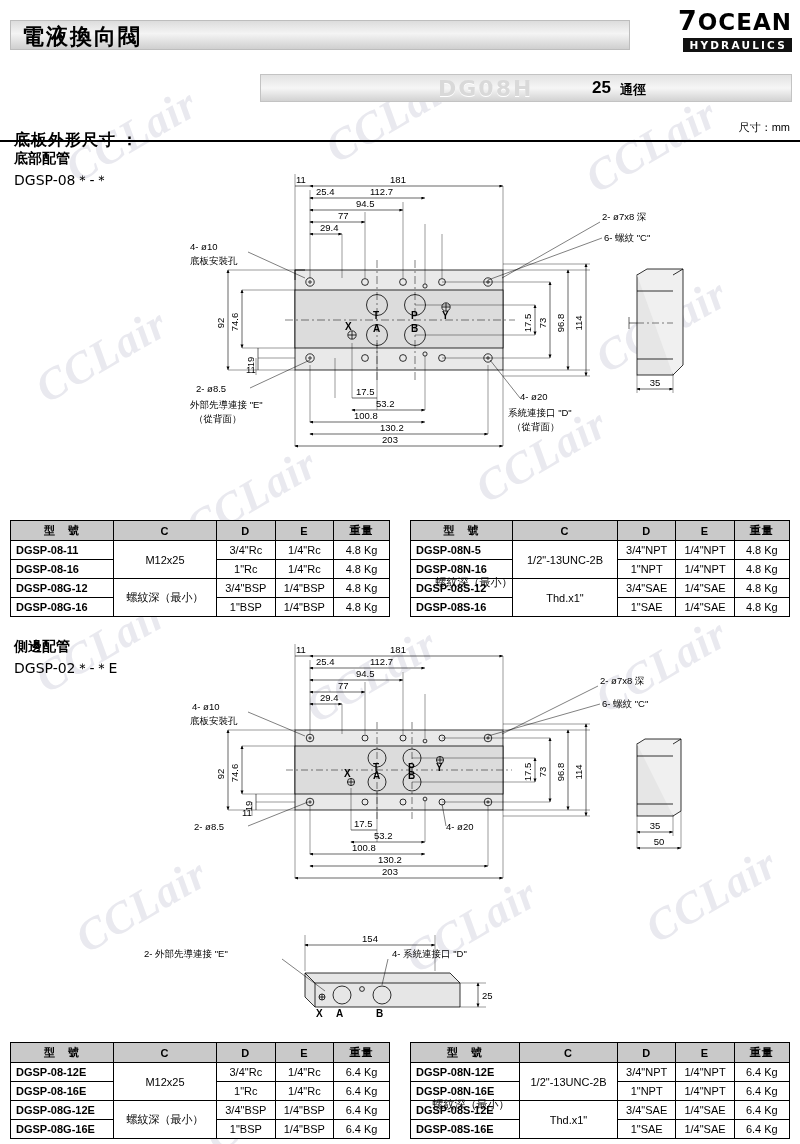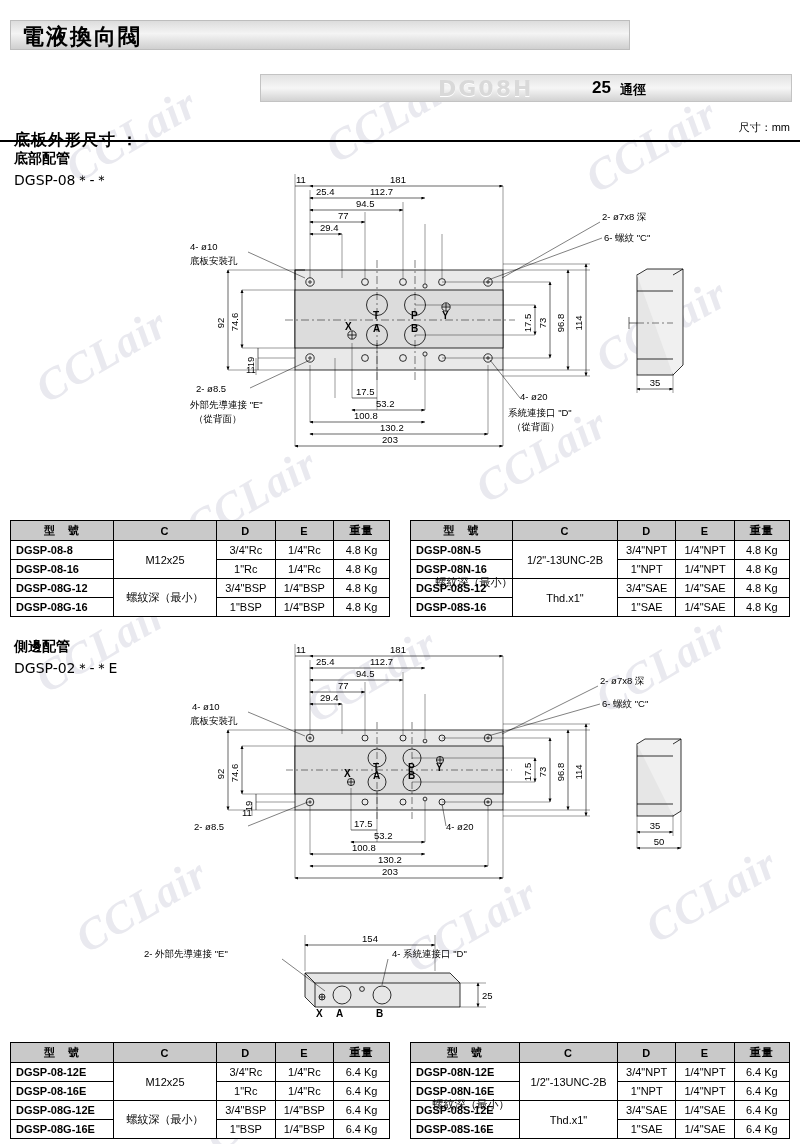--- a/index.html
+++ b/index.html
@@ -153,20 +153,26 @@
       <div class="wm" style="left: 640px; top: 870px;">CCLair</div>
       <div class="wm" style="left: 200px; top: 1080px;">CCLair</div>
       <div class="wm" style="left: 520px; top: 1060px;">CCLair</div>
     </div>
 
   <div class="hdr-bar">
     <div class="hdr-title-band"></div>
   </div>
   <div class="hdr-title">電液換向閥</div>
 
+  <div class="logo">
+    <div class="logo-main">
+      <span class="seven">7</span><span>OCEAN</span>
+    </div>
+    <div class="logo-sub">HYDRAULICS</div>
+  </div>
 
   <div class="model-band"></div>
   <div class="model-code">DG08H</div>
   <div class="model-size">25</div>
   <div class="model-size-unit">通徑</div>
 
   <div class="sec-title">底板外形尺寸 ：</div>
   <div class="unit-note">尺寸：mm</div>
   <div class="sec-rule"></div>
 
@@ -356,21 +362,21 @@
       <tr>
         <th style="width:110px;">型　號</th>
         <th style="width:110px;">C</th>
         <th style="width:60px;">D</th>
         <th style="width:60px;">E</th>
         <th style="width:60px;">重量</th>
       </tr>
     </thead>
     <tbody>
       <tr>
-        <td class="model">DGSP-08-8</td>
+        <td class="model">DGSP-08-11</td>
         <td class="cmid" rowspan="2">M12x25</td>
         <td>3/4"Rc</td>
         <td>1/4"Rc</td>
         <td>4.8 Kg</td>
       </tr>
       <tr>
         <td class="model">DGSP-08-16</td>
         <td>1"Rc</td>
         <td>1/4"Rc</td>
         <td>4.8 Kg</td>

